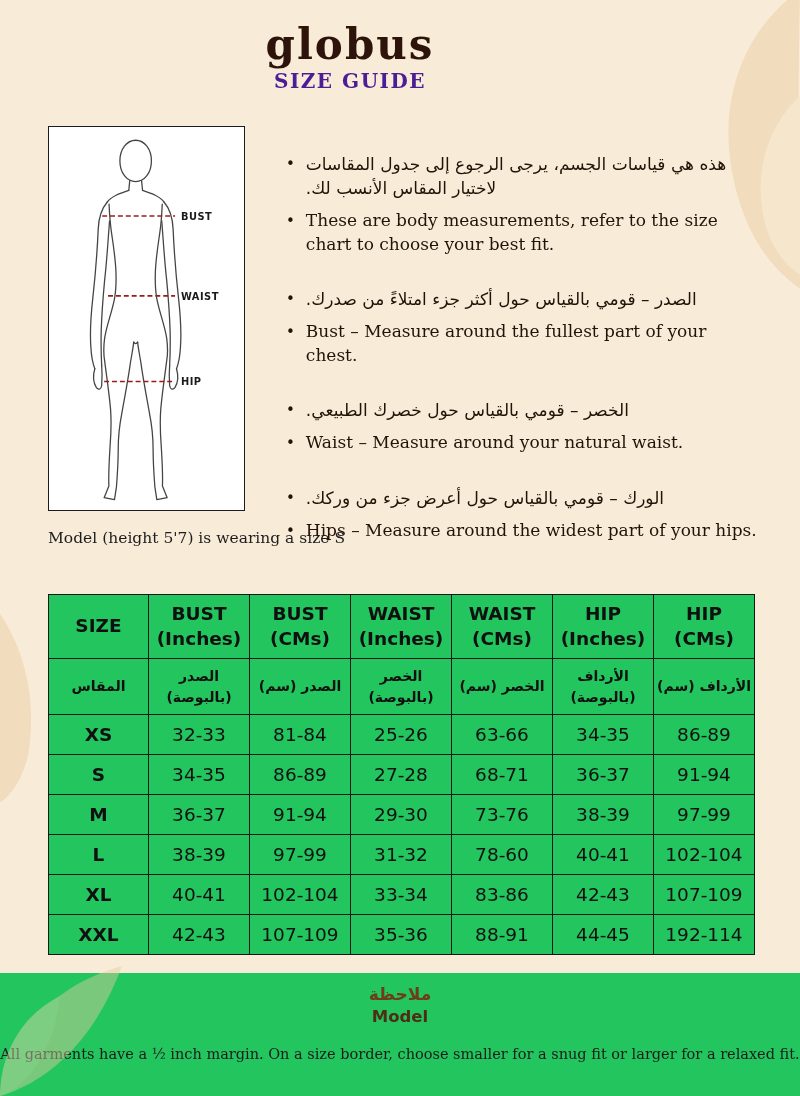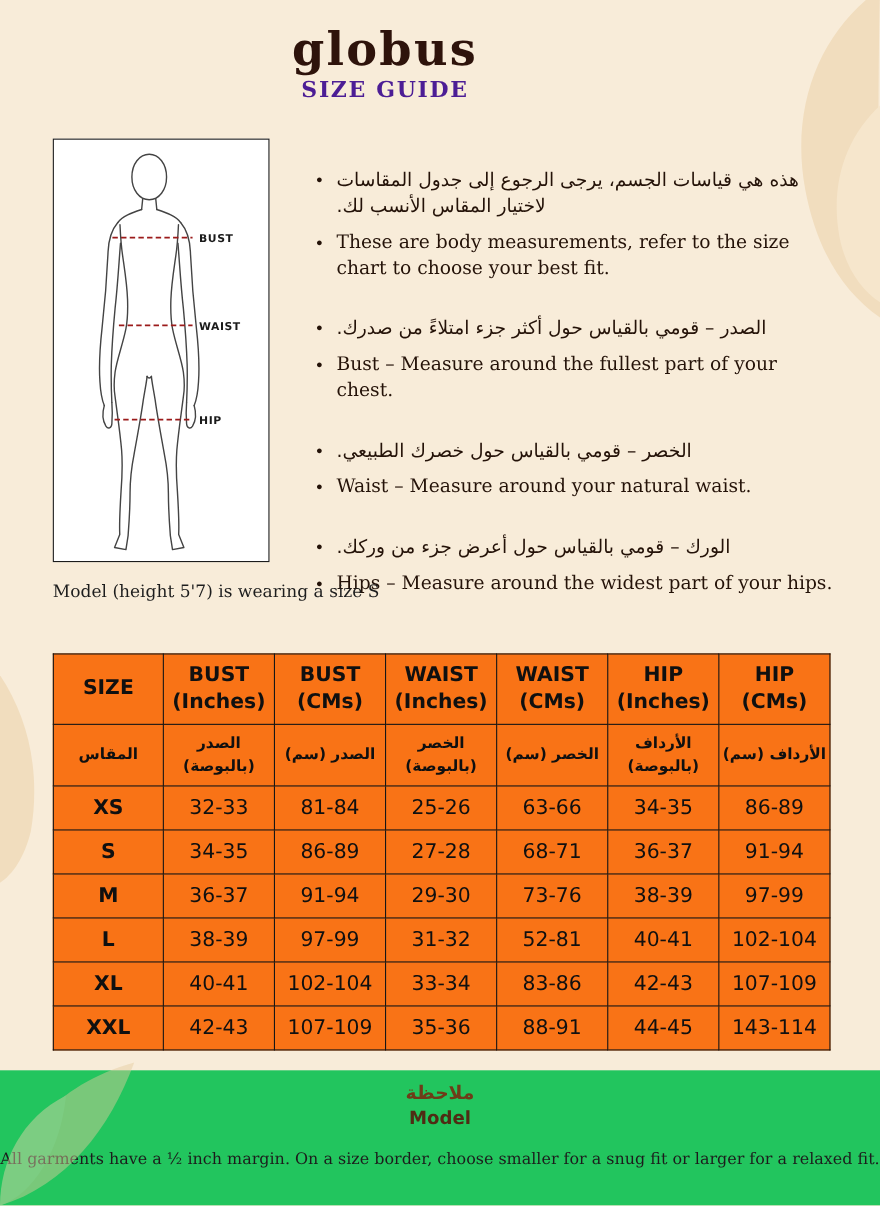--- a/index.html
+++ b/index.html
@@ -17,21 +17,21 @@
   .bullets{position:absolute;left:286px;top:152px;width:472px;}
   .group{margin-bottom:31px;}
   .item{display:flex;align-items:flex-start;gap:11px;margin-bottom:9px;}
   .dot{font-size:15px;line-height:24px;color:#241208;}
   .txt{flex:1;}
   .txt-ar{font-size:17px;line-height:1.42;direction:rtl;text-align:left;font-family:"DejaVu Sans",sans-serif;color:#241208;}
   .txt-en{font-size:17px;line-height:1.38;font-family:"DejaVu Serif",serif;color:#241208;}
   .model-note{position:absolute;left:48px;top:529px;}
   .model-ar{font-size:15px;direction:rtl;text-align:left;margin-bottom:4px;color:#1d1d1d;}
   .model-en{font-size:15.5px;font-family:"DejaVu Serif",serif;color:#1d1d1d;}
-  table.size-table{position:absolute;left:48px;top:594px;width:706px;border-collapse:collapse;background:#f97316;table-layout:fixed;}
+  table.size-table{position:absolute;left:48px;top:594px;width:706px;border-collapse:collapse;background:#22c55e;table-layout:fixed;}
   .size-table th,.size-table td{border:1.6px solid #161616;text-align:center;vertical-align:middle;font-family:"DejaVu Sans",sans-serif;color:#101010;padding:0;}
   tr.hdr-en th{height:64px;font-size:18.5px;font-weight:700;}
   tr.hdr-en .hl{display:block;line-height:1.35;}
   tr.hdr-ar th{height:56px;font-size:14px;font-weight:700;direction:rtl;}
   tr.hdr-ar .hl{display:block;line-height:1.5;}
   .size-table td{height:40px;font-size:18.5px;}
   td.size-cell{font-weight:700;}
   .note-section{position:absolute;left:0;bottom:0;width:800px;height:123px;background:#22c55e;z-index:2;text-align:center;padding-top:11px;}
   .note-title-ar{font-size:17px;font-weight:700;color:#6e3c18;direction:rtl;}
   .note-title-en{font-size:16.5px;font-weight:700;color:#4f2c14;margin-top:3px;}
@@ -230,41 +230,41 @@
         <td>29-30</td>
         <td>73-76</td>
         <td>38-39</td>
         <td>97-99</td>
       </tr>
       <tr>
         <td class="size-cell">L</td>
         <td>38-39</td>
         <td>97-99</td>
         <td>31-32</td>
-        <td>52-81</td>
+        <td>78-60</td>
         <td>40-41</td>
         <td>102-104</td>
       </tr>
       <tr>
         <td class="size-cell">XL</td>
         <td>40-41</td>
         <td>102-104</td>
         <td>33-34</td>
         <td>83-86</td>
         <td>42-43</td>
         <td>107-109</td>
       </tr>
       <tr>
         <td class="size-cell">XXL</td>
         <td>42-43</td>
         <td>107-109</td>
         <td>35-36</td>
         <td>88-91</td>
         <td>44-45</td>
-        <td>143-114</td>
+        <td>192-114</td>
       </tr>
     </tbody>
   </table>
 
   <div class="note-section">
     <div class="note-title-ar" dir="rtl">ملاحظة</div>
     <div class="note-title-en">Model</div>
     <div class="note-text-en">All garments have a ½ inch margin. On a size border, choose smaller for a snug fit or larger for a relaxed fit.</div>
   </div>
 

